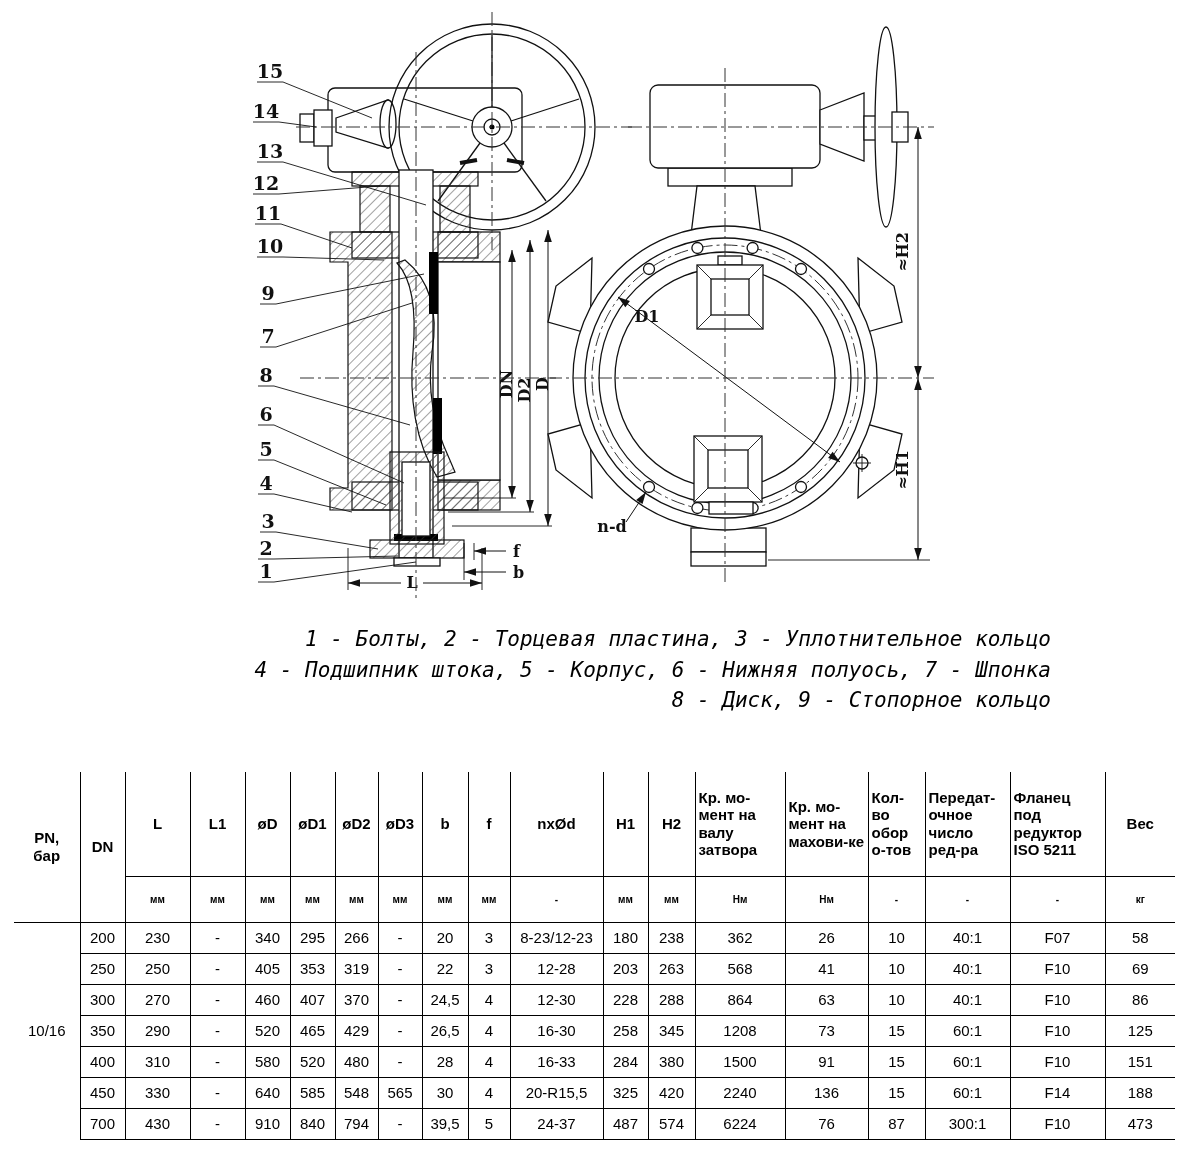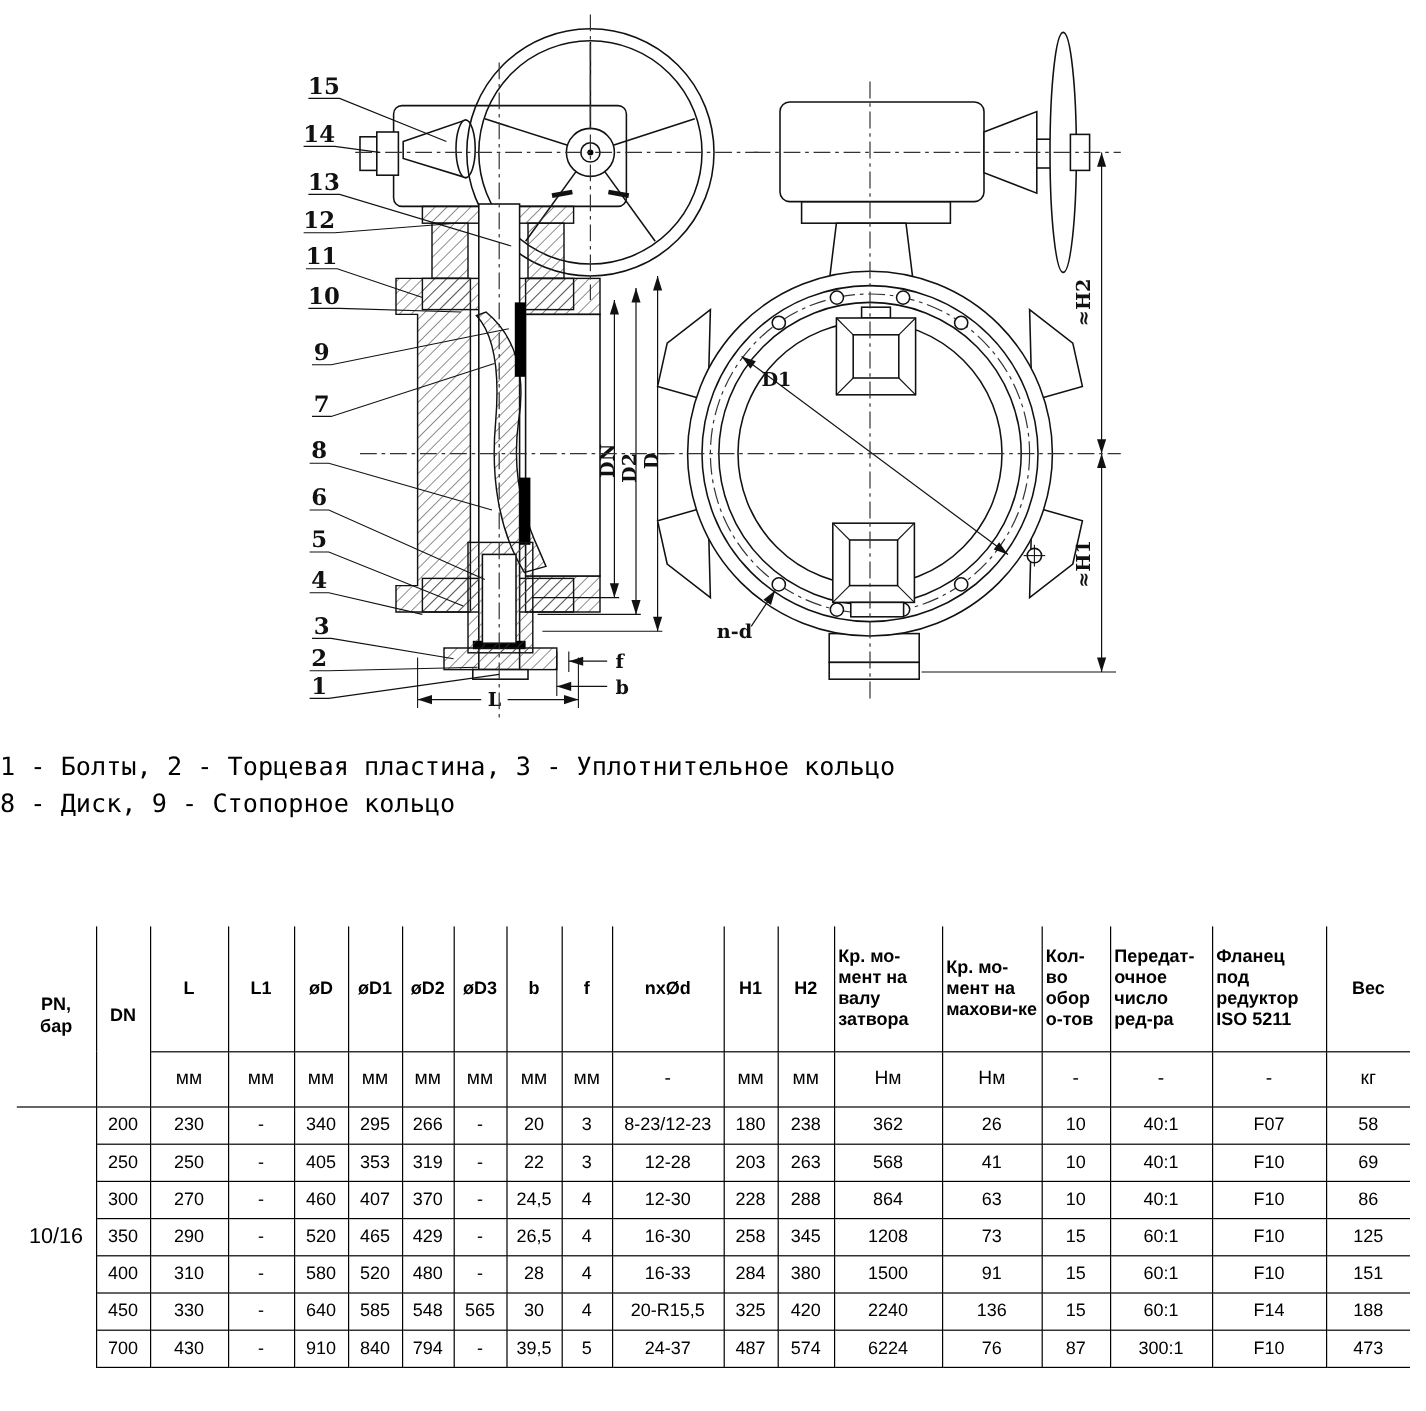--- a/index.html
+++ b/index.html
@@ -1,31 +1,31 @@
 <!DOCTYPE html>
 <html><head>
 <meta charset="utf-8">
 <style>
   html,body {margin:0; padding:0; background:#fff;}
   .sheet {position:relative; width:1188px; height:1176px; background:#fff; overflow:hidden;
           font-family:"Liberation Sans", sans-serif; color:#000;}
   svg.draw {position:absolute; top:0; left:0;}
-  .legend {position:absolute; top:624px; left:0; width:1051px; text-align:left;
-           font-family:"DejaVu Sans Mono", monospace; font-size:21px; line-height:30.5px; color:#000;}
+  .legend {position:absolute; top:624px; left:0; width:1051px; text-align:right;
+           font-family:"DejaVu Sans Mono", monospace; font-size:21px; line-height:30.5px; color:#000;font-style:italic;}
   table.dims {position:absolute; top:772px; left:14px; border-collapse:collapse; table-layout:fixed;
               font-family:"Liberation Sans", sans-serif;}
   .dims th, .dims td {border:1px solid #000; text-align:center; vertical-align:middle; padding:0; overflow:hidden;}
   .dims thead th {border-top:none; font-weight:bold; font-size:15px; white-space:pre-line; line-height:17.5px;}
   .dims thead tr.labels {height:104px;}
   .dims thead tr.units  {height:46px;}
-  .dims thead tr.units td {font-weight:normal; font-size:16px;}
+  .dims thead tr.units td {font-weight:bold; font-size:10px;}
   .dims tbody tr {height:31px;}
   .dims tbody td {font-size:15px; font-weight:normal;}
   .dims th.pn {border-left:none;}
-  .dims td.pnv {border-left:none; border-bottom:none; font-size:18px;}
+  .dims td.pnv {border-left:none; border-bottom:none; font-size:15px;}
   .dims .left {text-align:left; padding-left:3px;}
   .dims .last {border-right:none;}
   
   .ln  {stroke:#111; fill:none; stroke-width:1.3;}
   .thin{stroke:#111; fill:none; stroke-width:0.9;}
   .wt  {fill:#fff; stroke:#111; stroke-width:1.3;}
   .hat {fill:url(#hatch); stroke:#111; stroke-width:1.2;}
   .blk {fill:#000; stroke:none;}
   .cl  {stroke:#333; fill:none; stroke-width:1; stroke-dasharray:14 4 3 4;}
   .dimln {stroke:#111; fill:none; stroke-width:1;}
@@ -262,20 +262,21 @@
         <text x="268" y="528" text-anchor="middle" class="num">3</text>
         <polyline points="258,559 274,559 398,556" class="thin"></polyline>
         <text x="266" y="555" text-anchor="middle" class="num">2</text>
         <polyline points="258,582 274,582 416,562" class="thin"></polyline>
         <text x="266" y="578" text-anchor="middle" class="num">1</text>
       </g>
 </svg>
 
 <div class="legend">
   <div>1 - Болты, 2 - Торцевая пластина, 3 - Уплотнительное кольцо</div>
+  <div>4 - Подшипник штока, 5 - Корпус, 6 - Нижняя полуось, 7 - Шпонка</div>
   <div>8 - Диск, 9 - Стопорное кольцо</div>
 </div>
 
 <table class="dims">
   <colgroup id="cg">
         <col style="width: 66px;">
         <col style="width: 45px;">
         <col style="width: 65px;">
         <col style="width: 55px;">
         <col style="width: 45px;">

